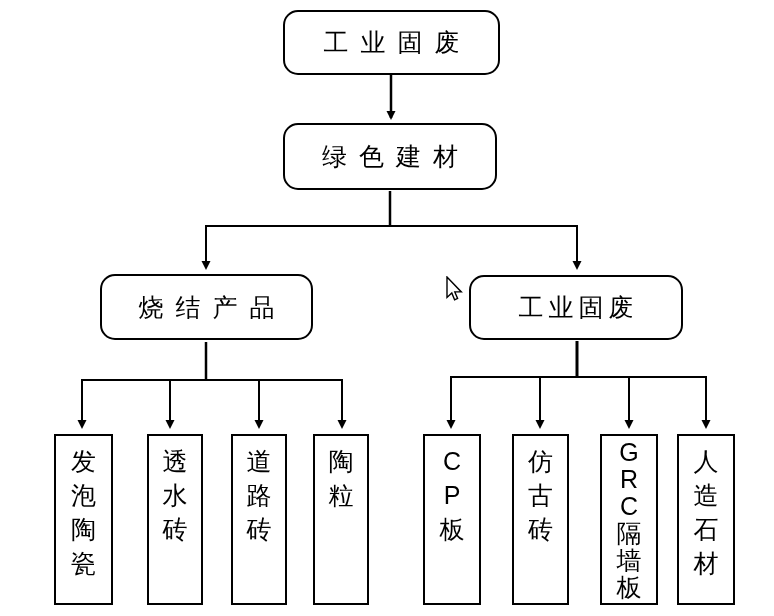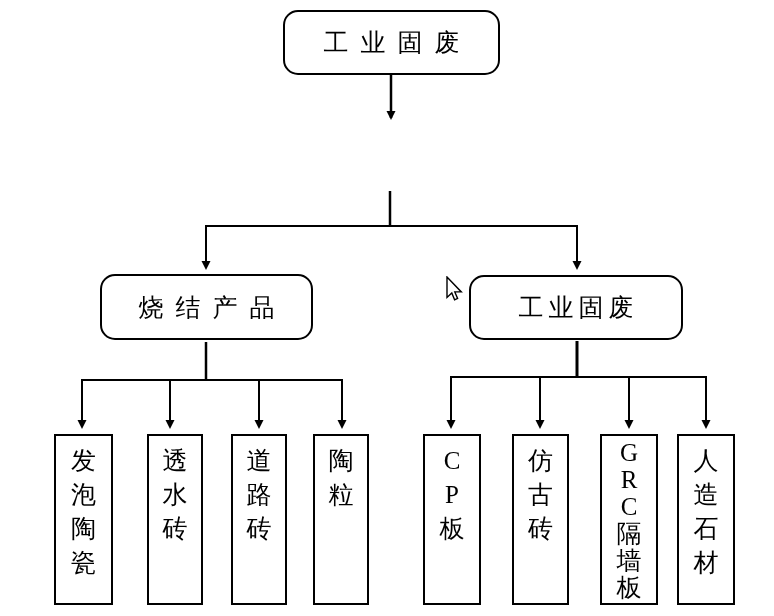--- a/index.html
+++ b/index.html
@@ -1,18 +1,18 @@
 <!DOCTYPE html>
 <html><head>
 <meta charset="utf-8">
 <style>
   html,body{margin:0;padding:0;background:#ffffff;}
   .canvas{
     position:relative;width:774px;height:616px;background:#ffffff;
-    font-family:Liberation Serif, serif;color:#000;
+    font-family:Liberation Sans, sans-serif;color:#000;
     overflow:hidden;
   }
   .edges{position:absolute;left:0;top:0;width:774px;height:616px;}
   .node{
     position:absolute;box-sizing:border-box;background:#ffffff;
     border:2px solid #000;display:flex;align-items:center;justify-content:center;
   }
   .rounded{border-radius:15px;}
   .hlabel{
     font-size:25px;white-space:nowrap;color:#000;
@@ -58,20 +58,23 @@
     <line x1="451" y1="377" x2="451" y2="427" stroke="#000" stroke-width="2" marker-end="url(#arrow)"></line>
     <line x1="540" y1="377" x2="540" y2="427" stroke="#000" stroke-width="2" marker-end="url(#arrow)"></line>
     <line x1="629" y1="377" x2="629" y2="427" stroke="#000" stroke-width="2" marker-end="url(#arrow)"></line>
     <line x1="706" y1="377" x2="706" y2="427" stroke="#000" stroke-width="2" marker-end="url(#arrow)"></line>
   </svg>
 
   <div class="node rounded" style="left:283px;top:10px;width:217px;height:65px">
     <span class="hlabel ls-wide">工业固废</span>
   </div>
 
+  <div class="node rounded" style="left:283px;top:123px;width:214px;height:67px">
+    <span class="hlabel ls-wide">绿色建材</span>
+  </div>
 
   <div class="node rounded" style="left:100px;top:274px;width:213px;height:66px">
     <span class="hlabel ls-wide">烧结产品</span>
   </div>
   <div class="node rounded" style="left:469px;top:275px;width:214px;height:65px">
     <span class="hlabel ls-narrow">工业固废</span>
   </div>
 
   <div class="node leaf" style="left:54px;top:434px;width:59px;height:171px">
     <span class="vlabel">发

